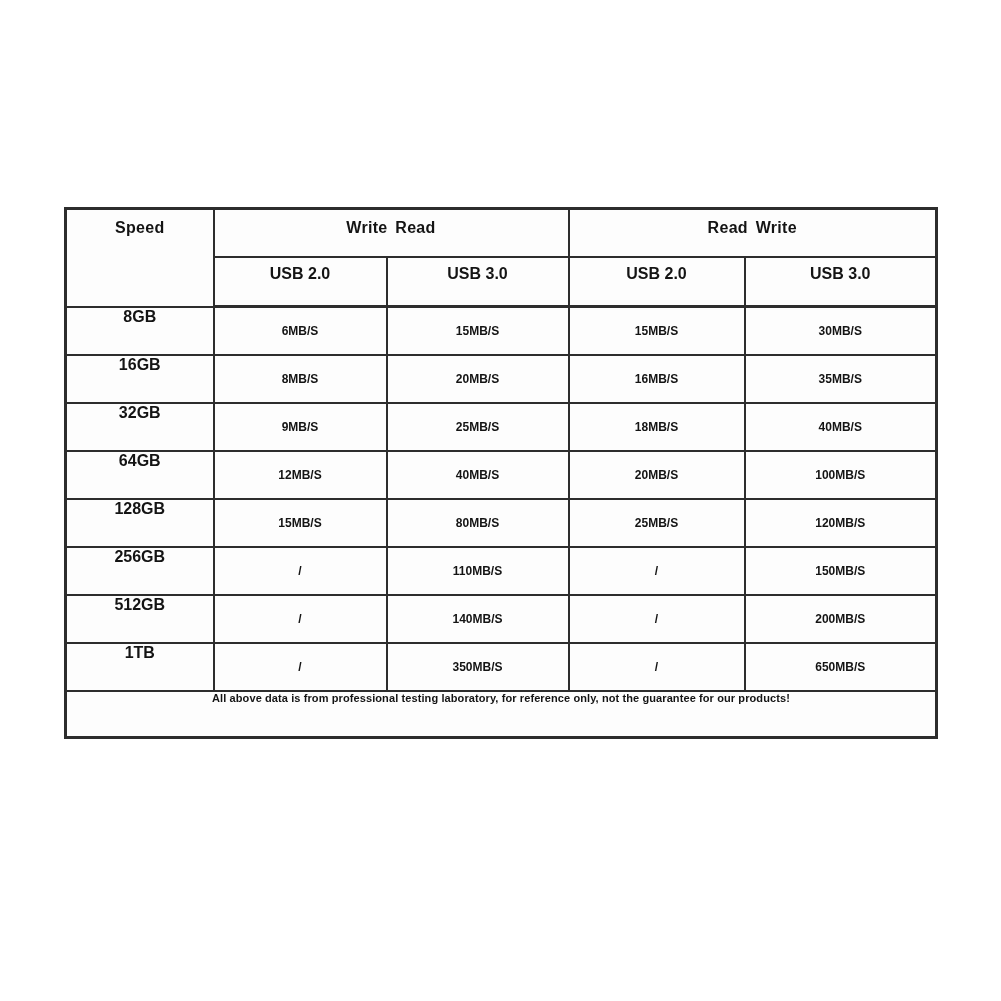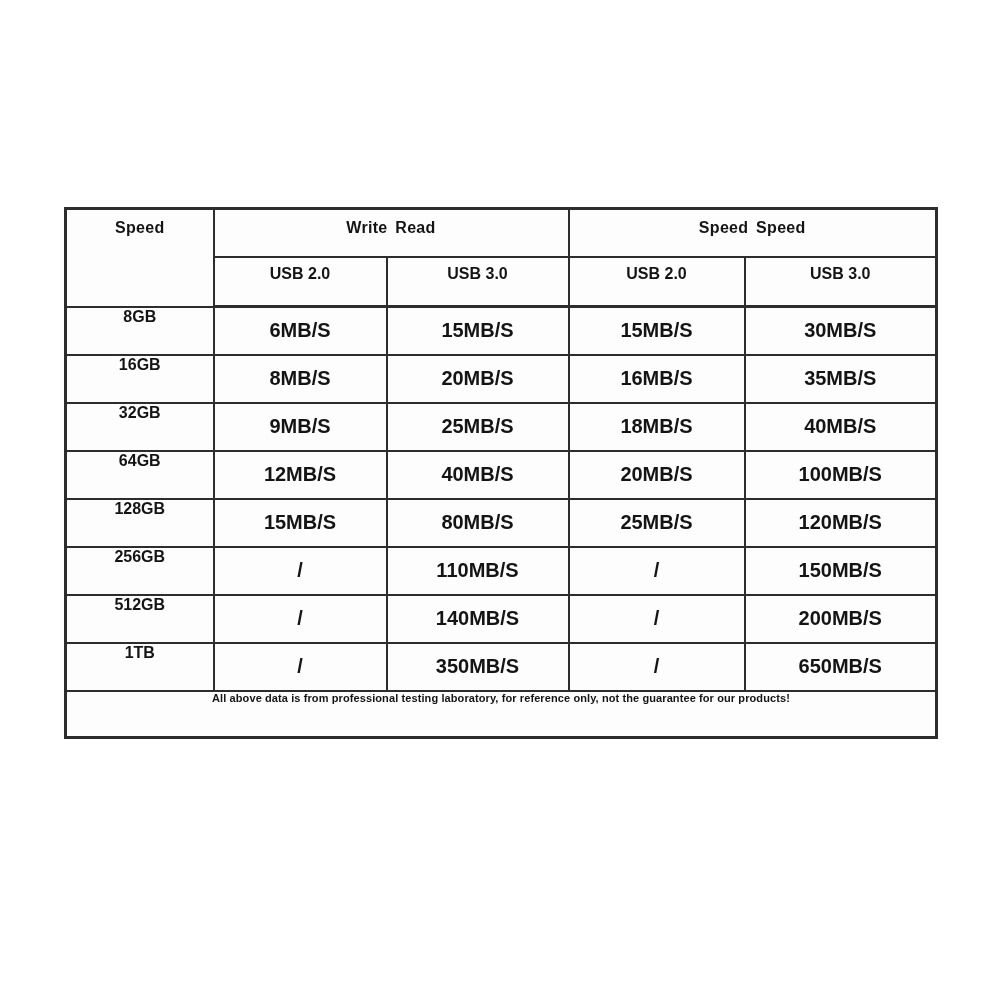--- a/index.html
+++ b/index.html
@@ -64,21 +64,21 @@
   
   tr.data-row{height:48px;}
   td.capacity{
     vertical-align:top;
     padding-top:4px;
     font-size:16px;
   }
   td.value{
     vertical-align:middle;
     padding-top:6px;
-    font-size:20px;
+    font-size:12px;
   }
   
   td.footnote{
     height:47px;
     vertical-align:top;
     text-align:left;
     padding:3px 2px 0 2px;
     font-size:11px;
     letter-spacing:0.1px;
   }
@@ -93,21 +93,21 @@
       <col style="width:173px">
       <col style="width:182px">
       <col style="width:176px">
       <col style="width:192px">
     </colgroup>
 
     <tbody>
         <tr class="head-groups">
       <th class="corner" rowspan="2">Speed</th>
       <th colspan="2">Write Read</th>
-      <th colspan="2">Speed Speed</th>
+      <th colspan="2">Read Write</th>
     </tr>
 
     <tr class="head-usb">
       <th>USB 2.0</th>
       <th>USB 3.0</th>
       <th>USB 2.0</th>
       <th>USB 3.0</th>
     </tr>
 
     <tr class="data-row">

